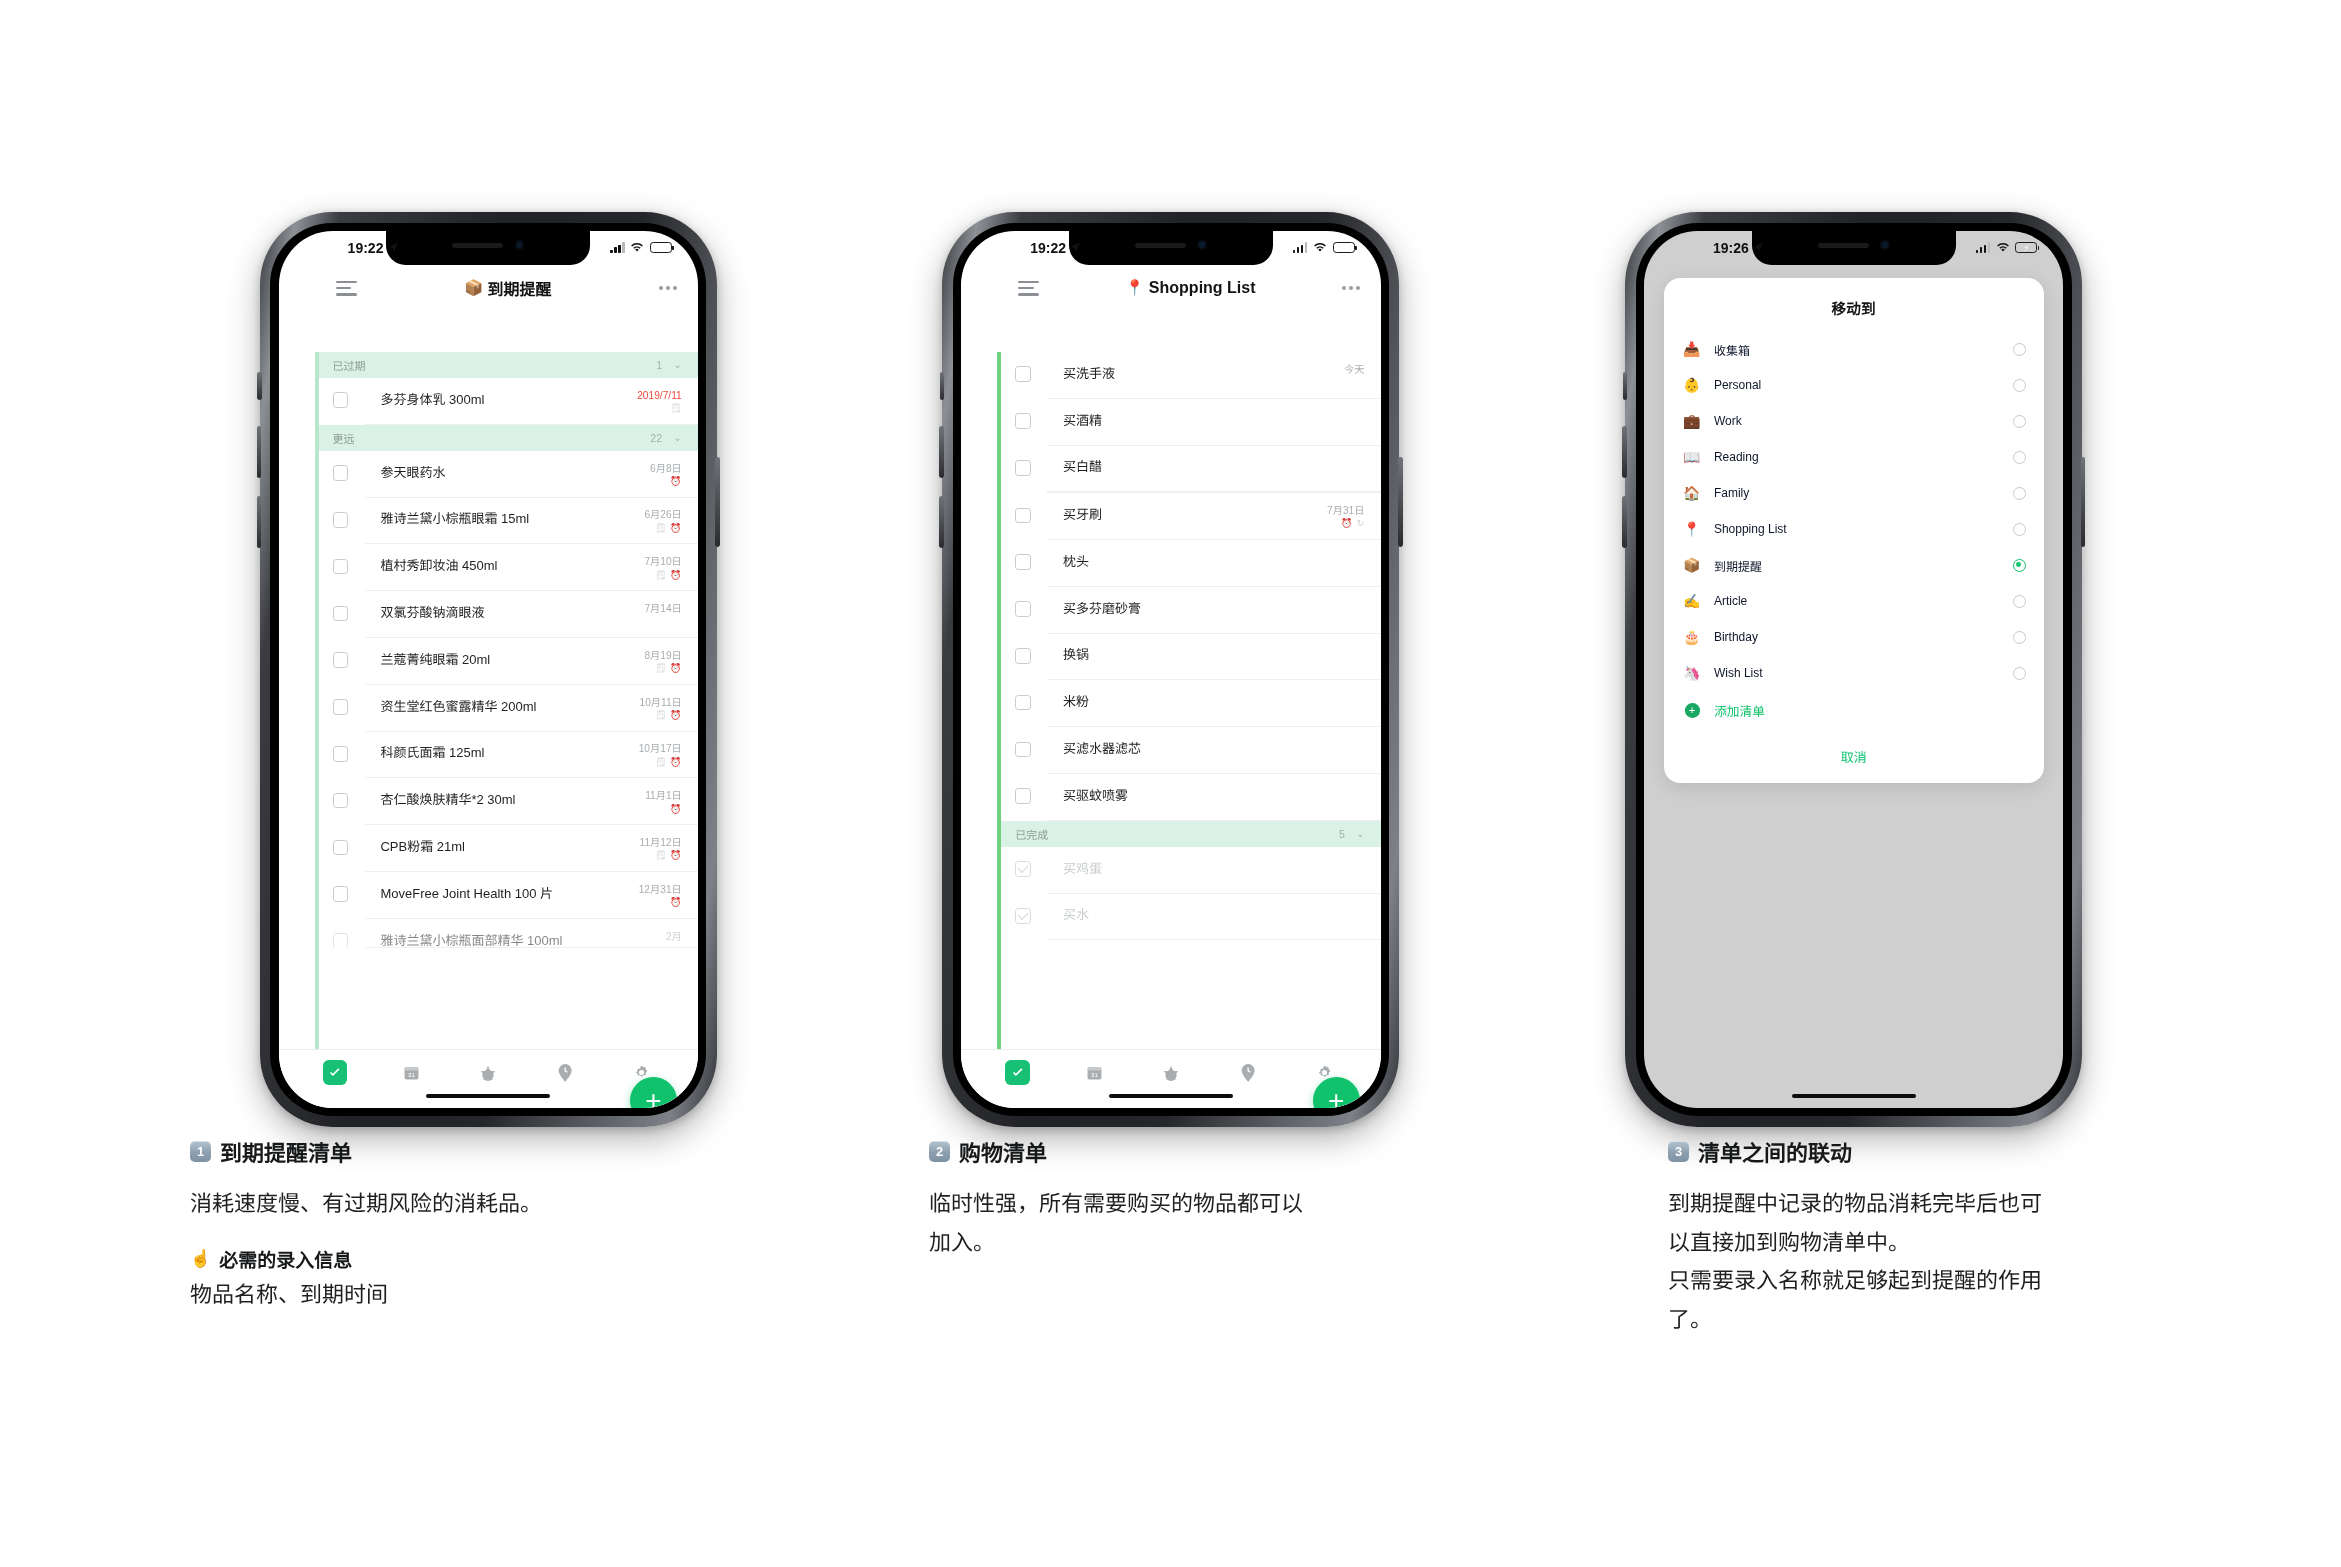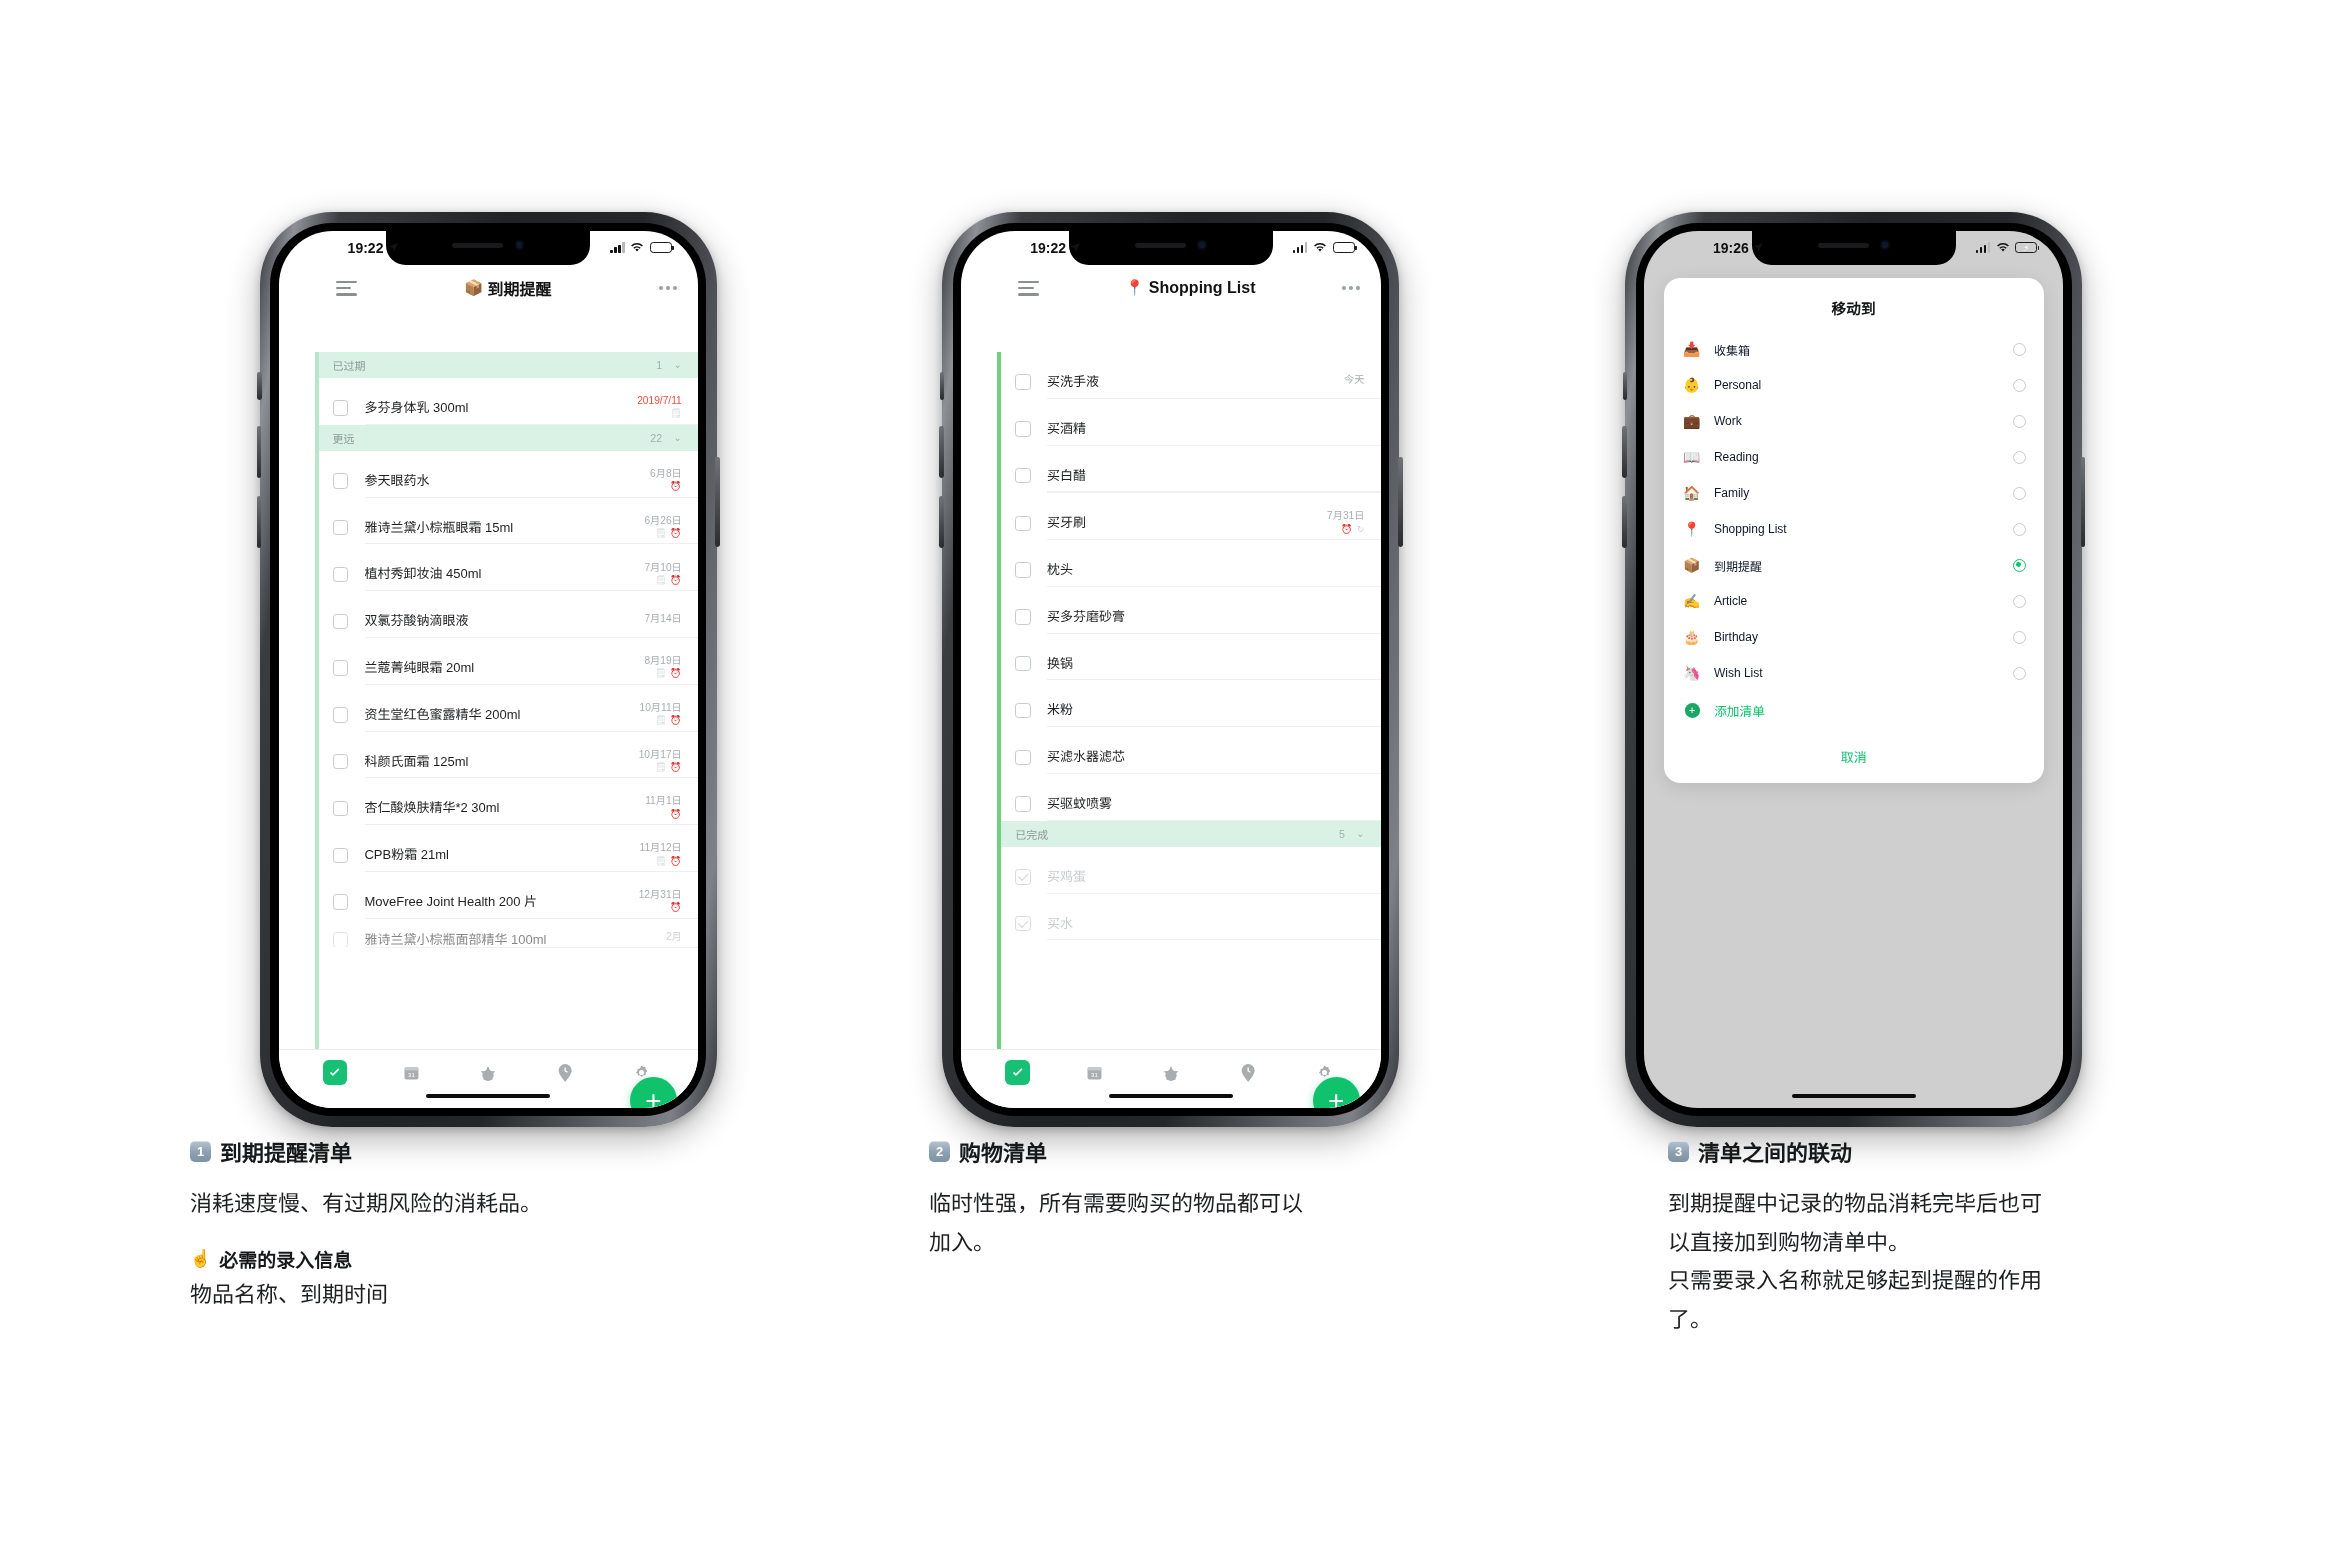--- a/index.html
+++ b/index.html
@@ -100,21 +100,21 @@
   .accent-left { position:absolute; left:0; top:0; width:4.1px; height:100%; background:#6fd17f; z-index:5;}
   .section-hdr {
     display:flex; align-items:center; justify-content:space-between;
     background: #d9f2e5; height: 26px; padding: 0 16.3px 0 18px;
     font-size: 11px; color: #8e9b96;
   }
   .section-hdr .right { display:flex; align-items:center; gap:11.4px; color:#a3b0ab; font-size:10.6px;}
   .section-hdr .chev { font-size: 9.8px; }
 
   .row {
-    display:flex; align-items:center; gap:0;
+    display:flex; align-items:flex-start; gap:16px;
     padding: 0 16.3px 0 18px; height: 46px; border-bottom: 0;
     position: relative;
   }
   .row .cbx {
     width: 15.5px; height: 15.5px; border: 1.5px solid #c8ccce; border-radius: 3.3px;
     flex: 0 0 15.5px; margin-top: 14.7px;
   }
   .row.done .cbx { border-color:#d8dcde; position:relative; }
   .row.done .cbx::after {
     content:""; position:absolute; left:3.3px; top:1.2px; width:4.9px; height:8.2px;
@@ -387,21 +387,21 @@
         <span class="date">11月12日</span>
         <span class="badges">
                           <span>🗒</span>
                           <span>⏰</span>
                         </span>
       </span>
     </div>
                     <div class="row-sep"></div>
                     <div class="row">
       <span class="cbx"></span>
-      <span class="txt">MoveFree Joint Health 200 片</span>
+      <span class="txt">MoveFree Joint Health 100 片</span>
       <span class="meta">
         <span class="date">12月31日</span>
         <span class="badges">
                           <span>⏰</span>
                         </span>
       </span>
     </div>
                     <div class="row-sep"></div>
                     <div class="row cut">
       <span class="cbx"></span>

